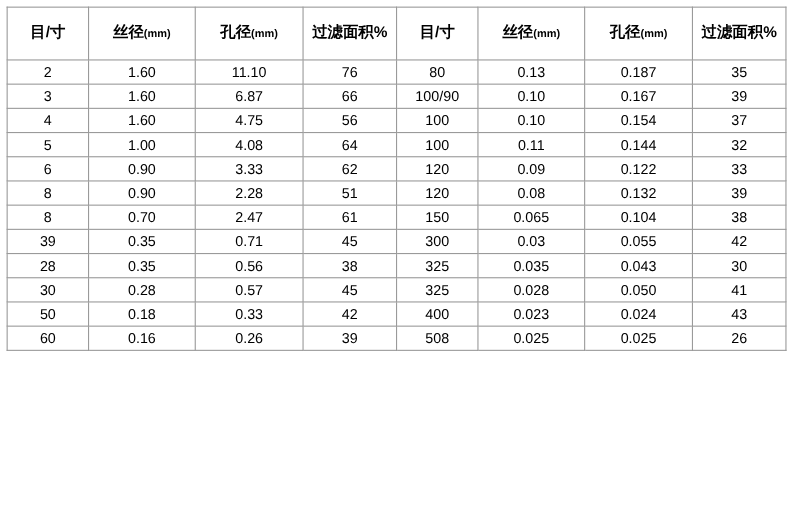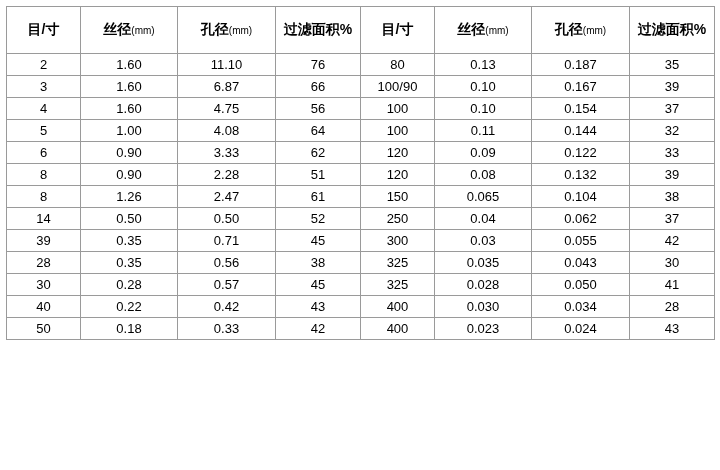--- a/index.html
+++ b/index.html
@@ -37,21 +37,21 @@
     white-space: nowrap;
   }
   table.mesh-table thead th {
     height: 44px;
     line-height: 44px;
     font-weight: bold;
     font-size: 14px;
   }
   .unit {
     font-size: 10px;
-    font-weight: normal;
+    font-weight: bold;
   }
   col.c-mesh { width: 74px; }
   col.c-wire { width: 97px; }
   col.c-aper { width: 98px; }
   col.c-open { width: 85px; }
 </style>
 </head>
 <body>
 
 <div class="sheet">
@@ -134,37 +134,27 @@
           <td>0.90</td>
           <td>2.28</td>
           <td>51</td>
           <td>120</td>
           <td>0.08</td>
           <td>0.132</td>
           <td>39</td>
         </tr>
         <tr>
           <td>8</td>
-          <td>1.26</td>
+          <td>0.70</td>
           <td>2.47</td>
           <td>61</td>
           <td>150</td>
           <td>0.065</td>
           <td>0.104</td>
           <td>38</td>
-        </tr>
-        <tr>
-          <td>14</td>
-          <td>0.50</td>
-          <td>0.50</td>
-          <td>52</td>
-          <td>250</td>
-          <td>0.04</td>
-          <td>0.062</td>
-          <td>37</td>
         </tr>
         <tr>
           <td>39</td>
           <td>0.35</td>
           <td>0.71</td>
           <td>45</td>
           <td>300</td>
           <td>0.03</td>
           <td>0.055</td>
           <td>42</td>
@@ -183,34 +173,34 @@
           <td>30</td>
           <td>0.28</td>
           <td>0.57</td>
           <td>45</td>
           <td>325</td>
           <td>0.028</td>
           <td>0.050</td>
           <td>41</td>
         </tr>
         <tr>
-          <td>40</td>
-          <td>0.22</td>
-          <td>0.42</td>
-          <td>43</td>
-          <td>400</td>
-          <td>0.030</td>
-          <td>0.034</td>
-          <td>28</td>
-        </tr>
-        <tr>
           <td>50</td>
           <td>0.18</td>
           <td>0.33</td>
           <td>42</td>
           <td>400</td>
           <td>0.023</td>
           <td>0.024</td>
           <td>43</td>
         </tr>
+        <tr>
+          <td>60</td>
+          <td>0.16</td>
+          <td>0.26</td>
+          <td>39</td>
+          <td>508</td>
+          <td>0.025</td>
+          <td>0.025</td>
+          <td>26</td>
+        </tr>
       </tbody>
   </table>
 </div>
 
 </body></html>

